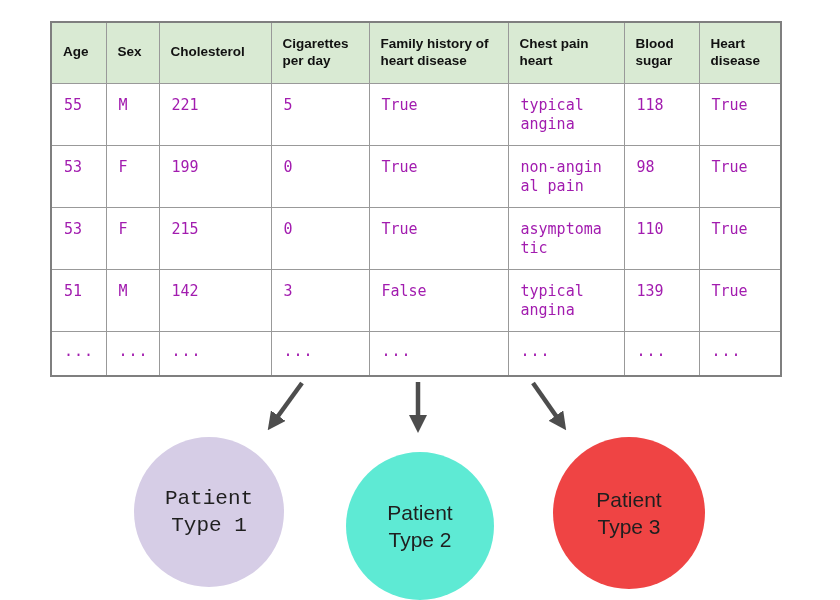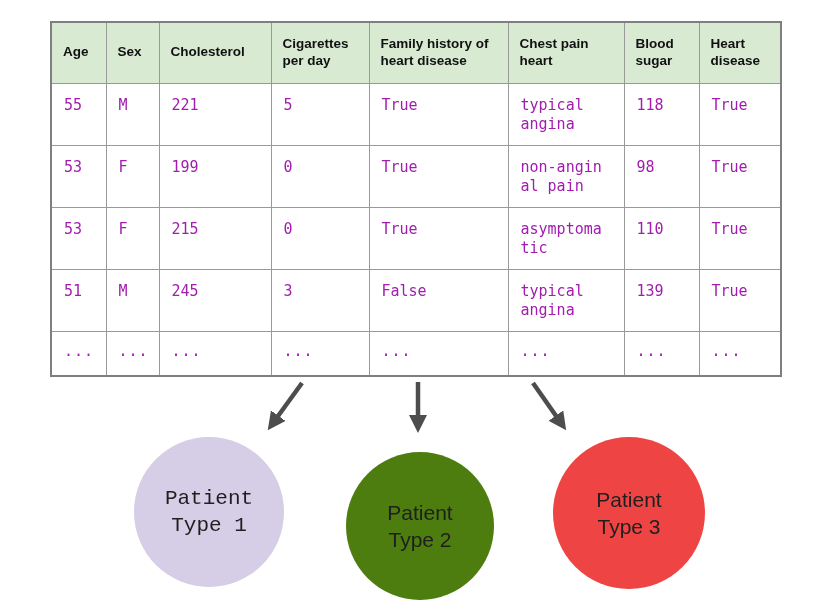--- a/index.html
+++ b/index.html
@@ -149,21 +149,21 @@
         <td>0</td>
         <td>True</td>
         <td>asymptoma
 tic</td>
         <td>110</td>
         <td>True</td>
       </tr>
       <tr class="data-row">
         <td>51</td>
         <td>M</td>
-        <td>245</td>
+        <td>142</td>
         <td>3</td>
         <td>False</td>
         <td>typical
 angina</td>
         <td>139</td>
         <td>True</td>
       </tr>
       <tr class="dots-row">
         <td>...</td>
         <td>...</td>
@@ -184,20 +184,20 @@
       </marker>
     </defs>
     <line x1="302" y1="383" x2="273" y2="423" marker-end="url(#ah)"></line>
     <line x1="418" y1="382" x2="418" y2="424" marker-end="url(#ah)"></line>
     <line x1="533" y1="383" x2="561" y2="423" marker-end="url(#ah)"></line>
   </svg>
 
   <div class="cluster cluster-1" style="background-color: rgb(214, 205, 230);">
     <span class="cluster-label">Patient Type 1</span>
   </div>
-  <div class="cluster cluster-2" style="background-color: #4d7c0f;">
+  <div class="cluster cluster-2" style="background-color: #5eead4;">
     <span class="cluster-label">Patient Type 2</span>
   </div>
   <div class="cluster cluster-3" style="background-color: #ef4444;">
     <span class="cluster-label">Patient Type 3</span>
   </div>
 
 </div>
 
 </body></html>

